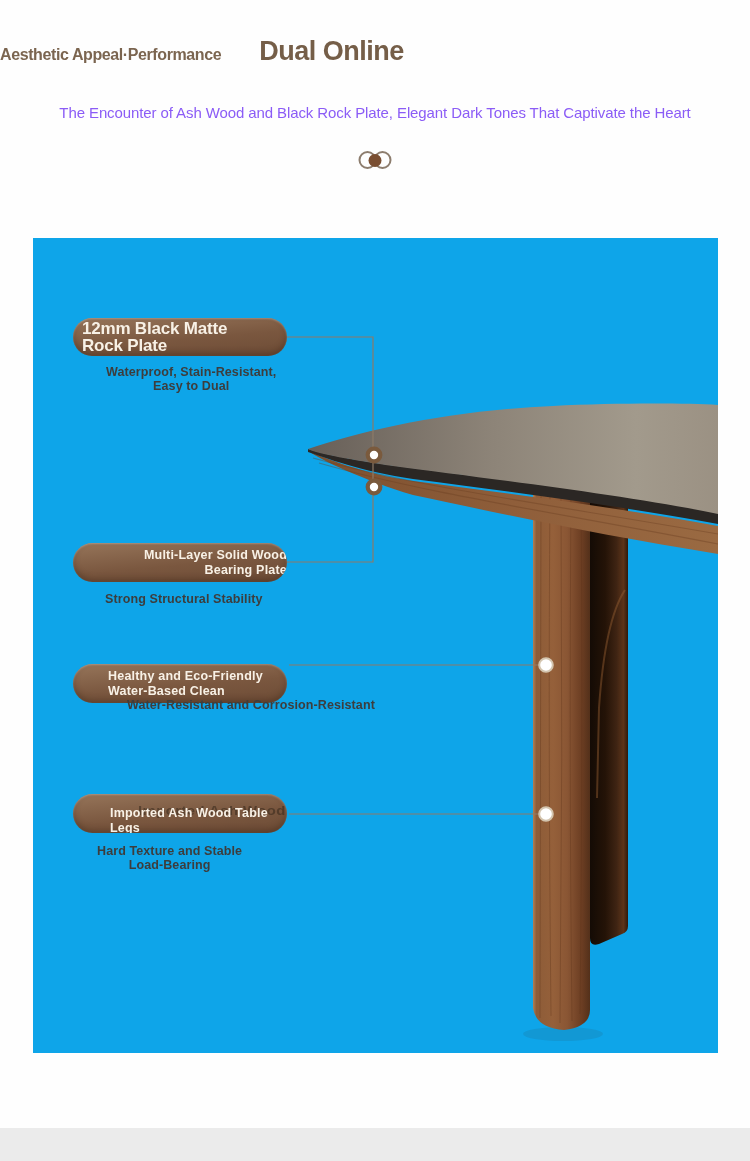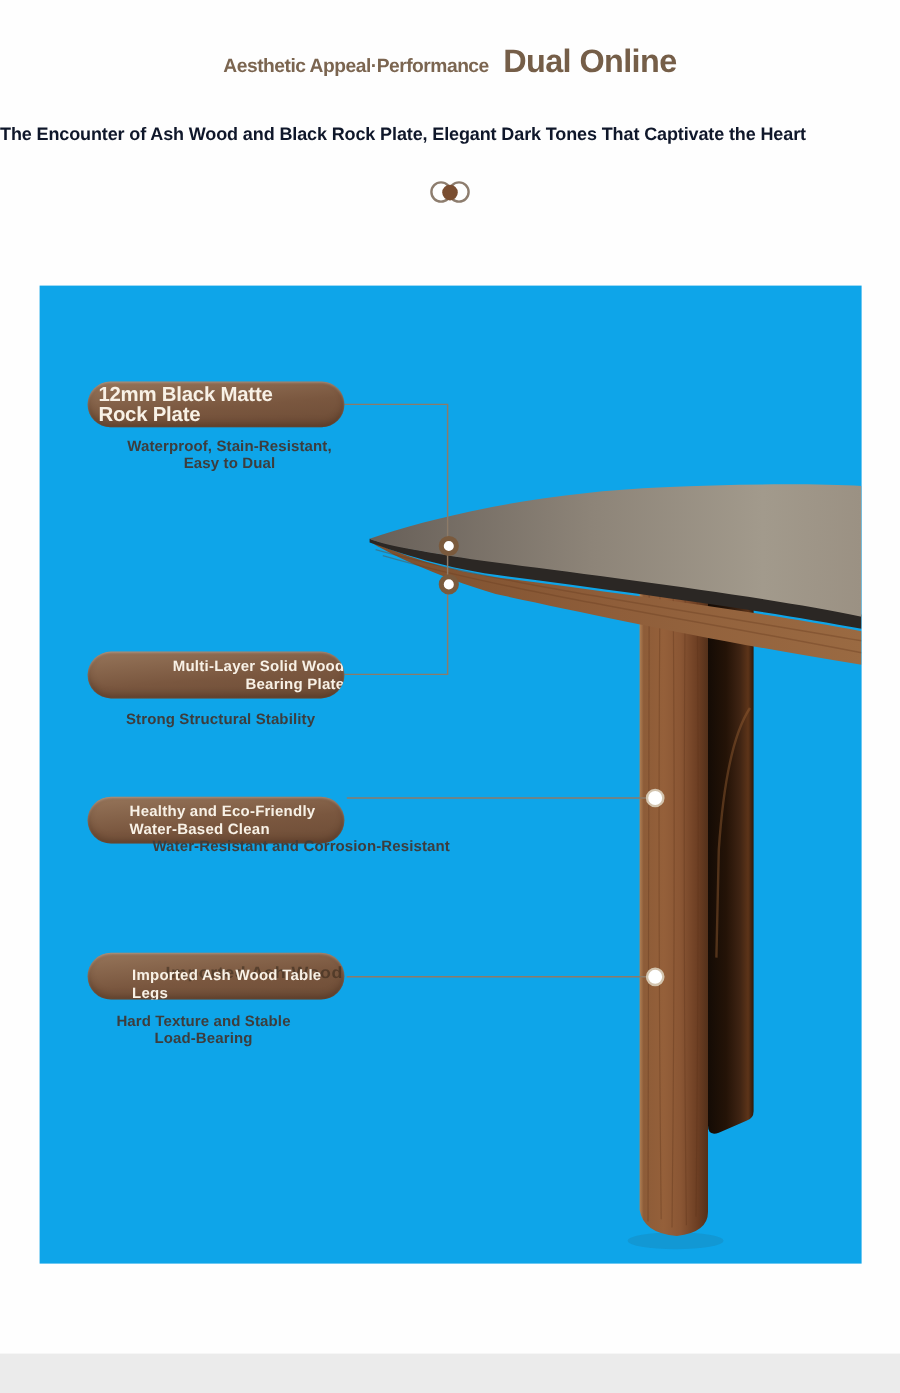--- a/index.html
+++ b/index.html
@@ -5,27 +5,27 @@
   * { margin:0; padding:0; box-sizing:border-box; }
   body { background:#fff; }
   .page {
     position:relative; width:750px; height:1161px; background:#fefefe;
     font-family:"Liberation Sans", sans-serif; overflow:hidden;
   }
 
   
   .title-row {
     position:absolute; top:36px; left:0; width:100%;
-    display:flex; justify-content:center; align-items:baseline; gap:12px;
+    display:flex; justify-content:flex-start; align-items:baseline; gap:22px;
   }
   .title-small { font-size:16px; font-weight:800; color:#7b6550; letter-spacing:-0.4px; }
-  .title-large { font-size:27px; font-weight:800; color:#755e48; letter-spacing:-0.5px; }
+  .title-large { font-size:27px; font-weight:800; color:#755e48; letter-spacing:-0.5px;margin-left:16px; }
   .subtitle {
-    position:absolute; top:104px; left:0; width:100%; 
-    font-size:15px; font-weight:700; color:#0f172a; letter-spacing:-0.1px;
+    position:absolute; top:104px; left:0; width:100%; text-align:center;
+    font-size:15px; font-weight:400; color:#8b5cf6; letter-spacing:-0.1px;
   }
   .venn { position:absolute; top:151px; left:50%; transform:translateX(-50%); width:33px; height:19px; }
   .venn .c { position:absolute; top:0; width:18px; height:18px; border:2px solid #8d7d6e; border-radius:50%; }
   .venn .c1 { left:0; }
   .venn .c2 { left:15px; }
   .venn .dot { position:absolute; left:10px; top:2.5px; width:13px; height:13px; border-radius:50%; background:#7a4e31; }
 
   
   .panel {
     position:absolute; left:33px; top:238px; width:685px; height:815px;

